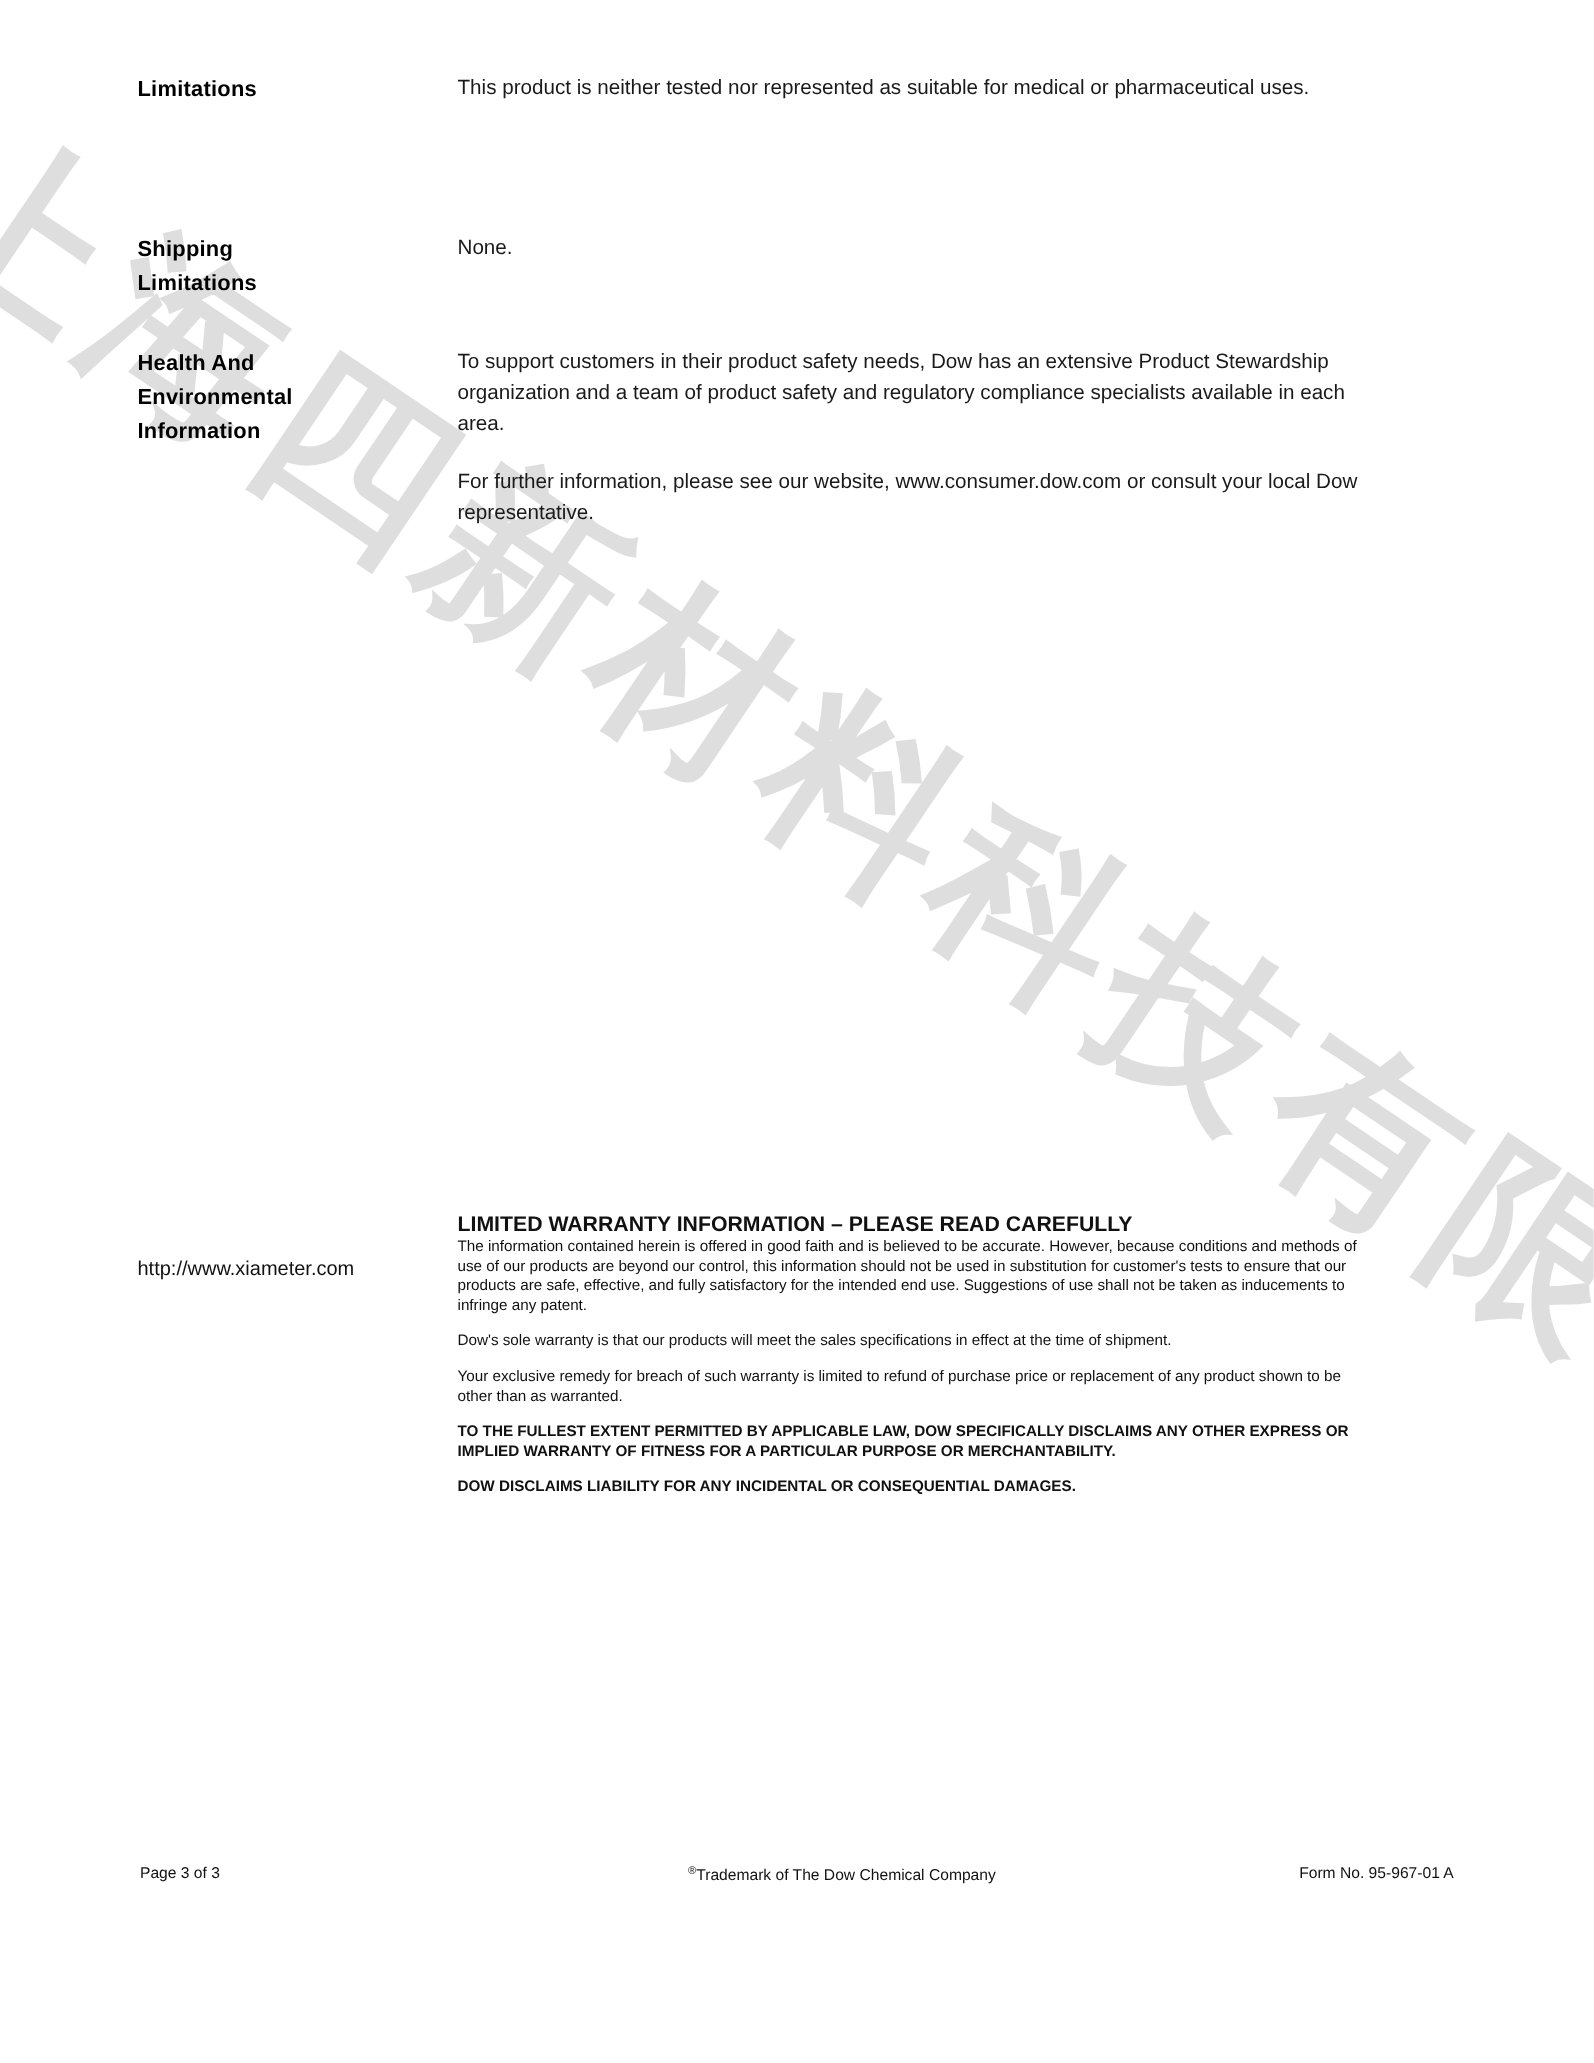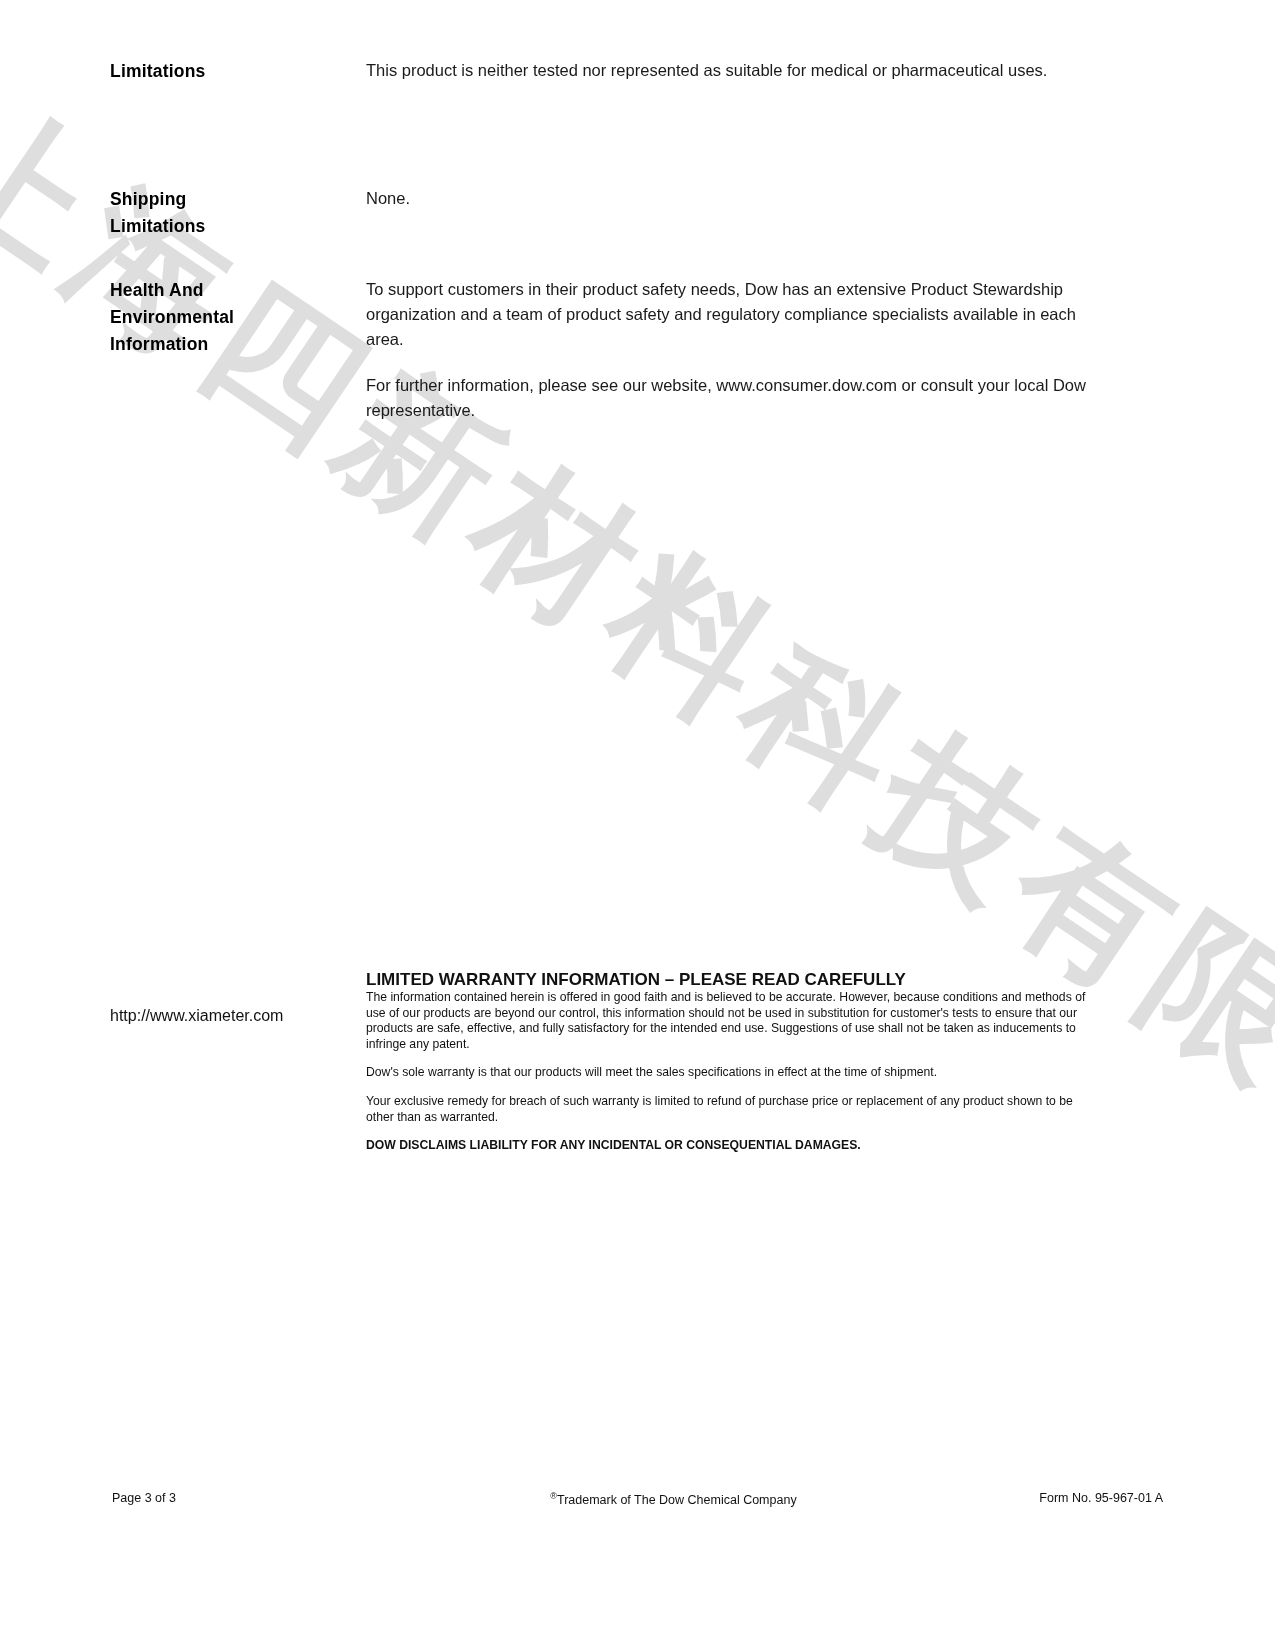--- a/index.html
+++ b/index.html
@@ -228,20 +228,21 @@
     </div>
   </div>
 
   <div class="footer-url">http://www.xiameter.com</div>
 
   <div class="warranty">
     <div class="w-head">LIMITED WARRANTY INFORMATION – PLEASE READ CAREFULLY</div>
     <p>The information contained herein is offered in good faith and is believed to be accurate. However, because conditions and methods of use of our products are beyond our control, this information should not be used in substitution for customer's tests to ensure that our products are safe, effective, and fully satisfactory for the intended end use. Suggestions of use shall not be taken as inducements to infringe any patent.</p>
     <p>Dow's sole warranty is that our products will meet the sales specifications in effect at the time of shipment.</p>
     <p>Your exclusive remedy for breach of such warranty is limited to refund of purchase price or replacement of any product shown to be other than as warranted.</p>
+    <p class="bold">TO THE FULLEST EXTENT PERMITTED BY APPLICABLE LAW, DOW SPECIFICALLY DISCLAIMS ANY OTHER EXPRESS OR IMPLIED WARRANTY OF FITNESS FOR A PARTICULAR PURPOSE OR MERCHANTABILITY.</p>
     <p class="bold">DOW DISCLAIMS LIABILITY FOR ANY INCIDENTAL OR CONSEQUENTIAL DAMAGES.</p>
   </div>
 
 
   <div class="pagefoot">
     <div class="pf-left">Page 3 of 3</div>
     <div class="pf-center"><span class="sup">®</span><span>Trademark of The Dow Chemical Company</span></div>
     <div class="pf-right">Form No. 95-967-01 A</div>
   </div>
 

